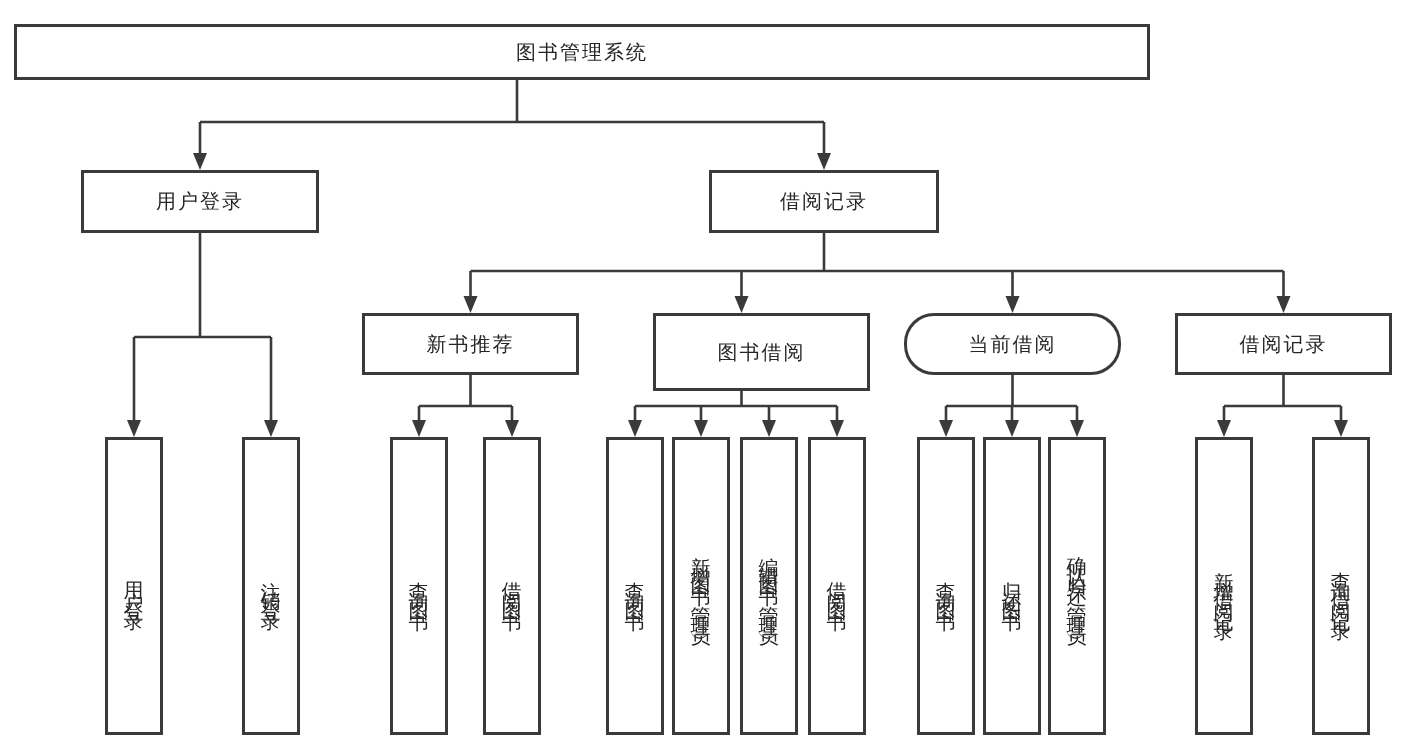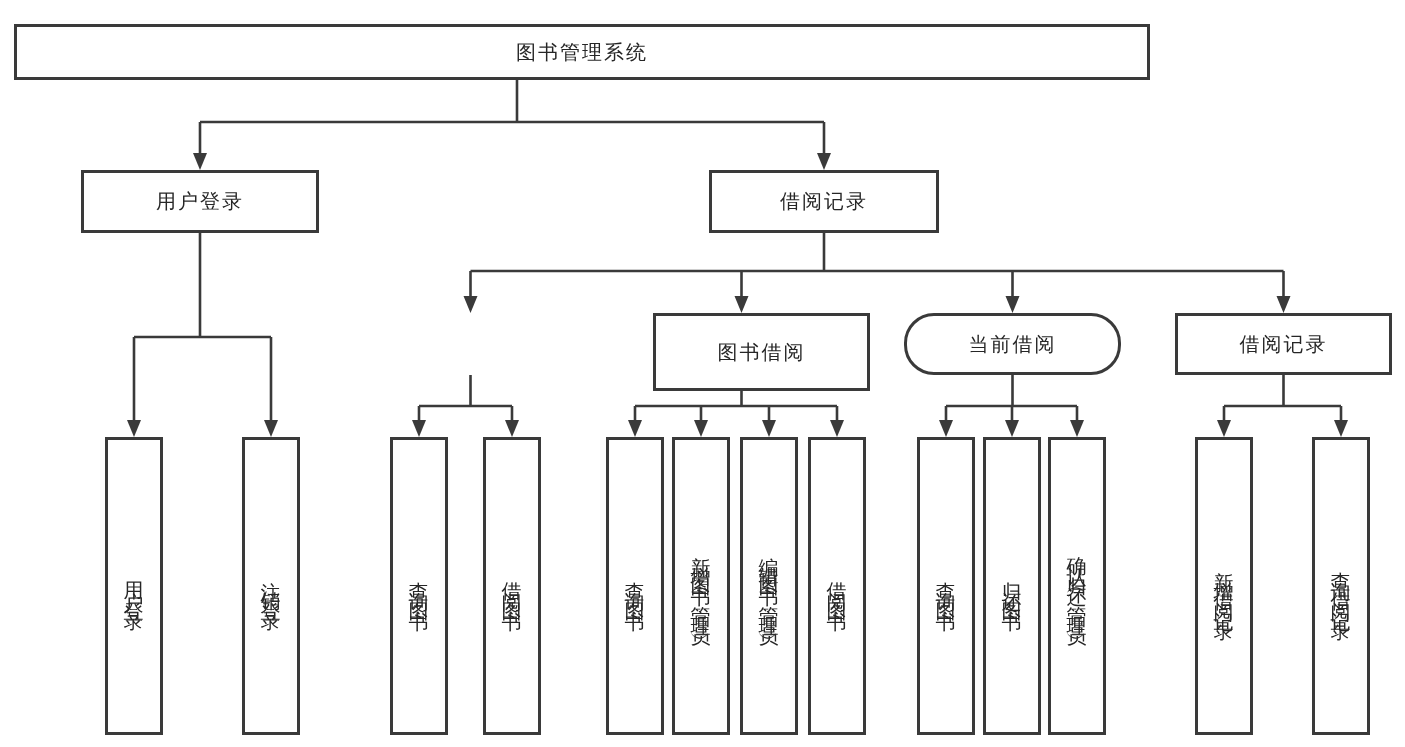--- a/index.html
+++ b/index.html
@@ -87,20 +87,21 @@
       <polygon points="1217,420 1231,420 1224,437"></polygon>
       <polygon points="1334,420 1348,420 1341,437"></polygon>
     </g>
   </svg>
 
   <div class="box hbox" style="left:14px; top:24px; width:1136px; height:56px;">图书管理系统</div>
 
   <div class="box hbox" style="left:81px; top:170px; width:238px; height:63px;">用户登录</div>
   <div class="box hbox" style="left:709px; top:170px; width:230px; height:63px;">借阅记录</div>
 
+  <div class="box hbox" style="left:362px; top:313px; width:217px; height:62px;">新书推荐</div>
   <div class="box hbox" style="left:653px; top:313px; width:217px; height:78px;">图书借阅</div>
   <div class="box hbox" style="left:904px; top:313px; width:217px; height:62px;border-radius:30px;">当前借阅</div>
   <div class="box hbox" style="left:1175px; top:313px; width:217px; height:62px;">借阅记录</div>
 
   <div class="box vbox" style="left:105px; top:437px; width:58px; height:298px;">用户登录</div>
   <div class="box vbox" style="left:242px; top:437px; width:58px; height:298px;">注销登录</div>
 
   <div class="box vbox" style="left:390px; top:437px; width:58px; height:298px;">查询图书</div>
   <div class="box vbox" style="left:483px; top:437px; width:58px; height:298px;">借阅图书</div>
 

